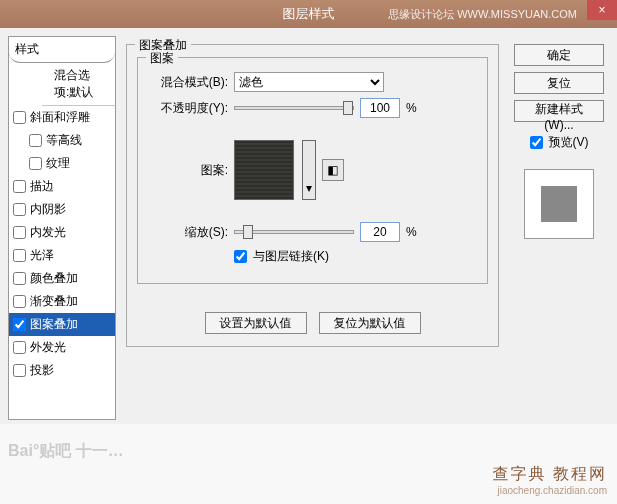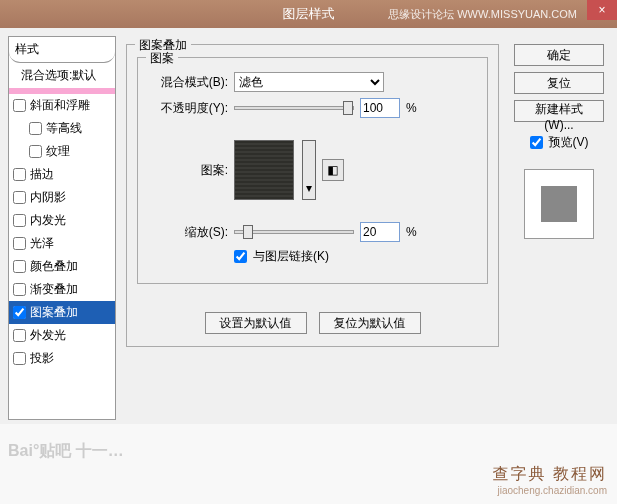--- a/index.html
+++ b/index.html
@@ -5,34 +5,34 @@
 * { box-sizing: border-box; margin: 0; padding: 0; font-family: "Microsoft YaHei", SimSun, sans-serif; font-size: 12px; }
 body { background: #fff; }
 .container { width: 617px; height: 504px; background: #fff; position: relative; }
 .titlebar { height: 28px; background: linear-gradient(#b88a6e, #a87860); display: flex; align-items: center; position: relative; padding-left: 28px; }
 .title { color: #fff; position: absolute; left: 50%; transform: translateX(-50%); font-size: 13px; }
 .watermark-tr { position: absolute; right: 40px; color: #fff; font-size: 11px; opacity: 0.85; }
 .close-btn { position: absolute; right: 0; top: 0; width: 30px; height: 20px; background: #c75050; color: #fff; display: flex; align-items: center; justify-content: center; }
 .dialog-body { display: flex; padding: 8px; height: 400px; background: #f0f0f0; }
 .left-panel { width: 108px; border: 1px solid #999; background: #fff; }
 .left-header { padding: 4px 6px; border-bottom: 1px solid #999; font-weight: normal; border-radius: 11px; }
-.blend-opt { padding: 4px 12px; border-bottom: 6px solid #f9a8d4; }
+.blend-opt { padding: 4px 12px; border-bottom: 1px solid #f9a8d4; margin-left: 33px; }
 .style-item { display: flex; align-items: center; padding: 3px 4px; gap: 4px; }
 .style-item.indent { padding-left: 20px; }
 .style-item.selected { background: #1e5fb4; color: #fff; }
 .style-item input[type=checkbox] { width: 13px; height: 13px; }
 .center-panel { flex: 1; padding: 0 10px; position: relative; }
 .groupbox { border: 1px solid #aaa; padding: 8px 10px 12px; margin-top: 8px; position: relative; }
 .groupbox-title { position: absolute; top: -8px; left: 8px; background: #f0f0f0; padding: 0 4px; }
 .form-row { display: flex; align-items: center; margin: 6px 0; gap: 6px; }
 .form-label { width: 80px; text-align: right; }
 select { width: 150px; height: 20px; border: 1px solid #999; background: #fff; }
 .slider { width: 120px; height: 4px; background: #ddd; border: 1px solid #999; position: relative; display: inline-block; }
 .slider-thumb { position: absolute; width: 10px; height: 14px; background: #e8e8e8; border: 1px solid #666; top: -6px; }
-.num-input { width: 40px; height: 20px; border: 1px solid #7a9fd4; padding: 1px 2px; }
+.num-input { width: 40px; height: 20px; border: 1px solid #7a9fd4; text-align: center; padding: 1px 2px; }
 .swatch-wrap { display: flex; align-items: center; gap: 8px; }
 .swatch { width: 60px; height: 60px; background: #3a3a36; border: 1px solid #666; background-image: repeating-linear-gradient(0deg, #2e2e2a 0 2px, #3a3a36 2px 4px); position: relative; }
 .swatch-caret { width: 14px; height: 60px; background: #e8e8e8; border: 1px solid #666; display: flex; align-items: flex-end; justify-content: center; padding-bottom: 4px; }
 .icon-btn { width: 22px; height: 22px; border: 1px solid #888; background: #e8e8e8; display: flex; align-items: center; justify-content: center; }
 .btn { height: 22px; padding: 0 14px; background: #f4f4f4; border: 1px solid #888; cursor: pointer; }
 .right-panel { width: 100px; display: flex; flex-direction: column; gap: 6px; align-items: center; padding-top: 8px; }
 .right-panel .btn { width: 90px; }
 .preview-box { width: 70px; height: 70px; border: 1px solid #999; background: #fff; display: flex; align-items: center; justify-content: center; margin-top: 6px; }
 .preview-inner { width: 36px; height: 36px; background: #888; }
 .bottom-btns { display: flex; gap: 12px; justify-content: center; margin-top: 28px; }

